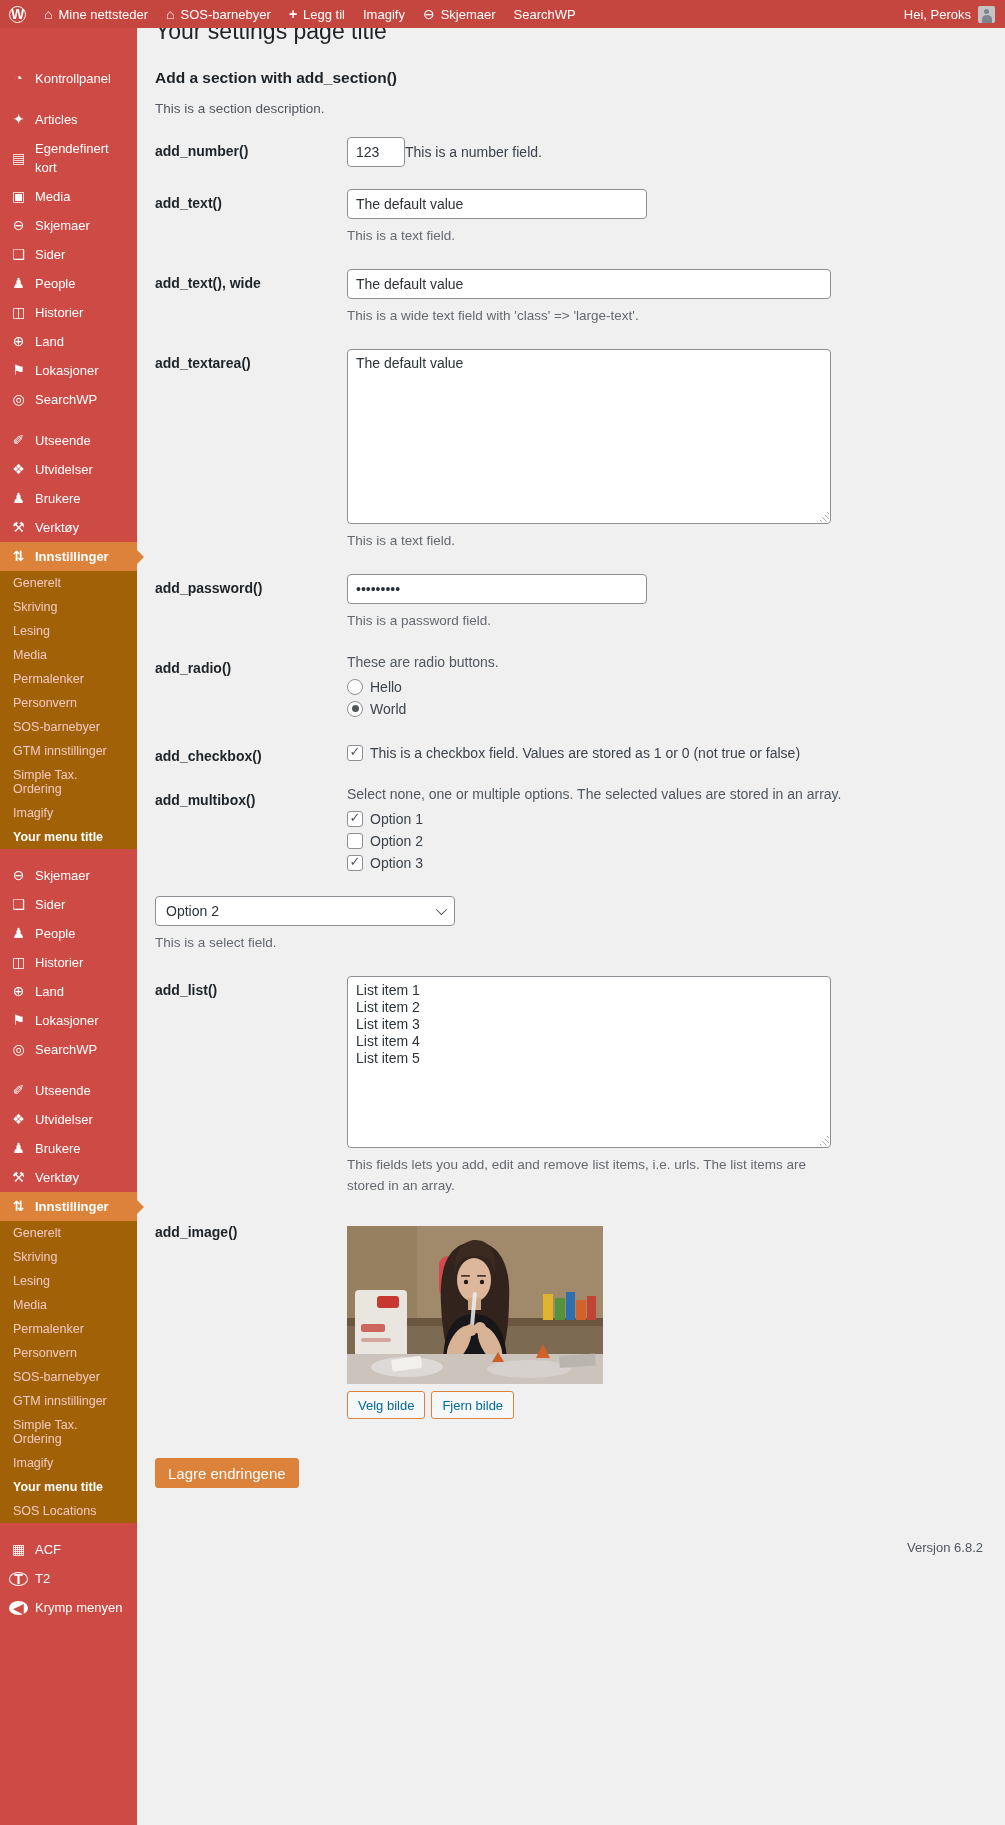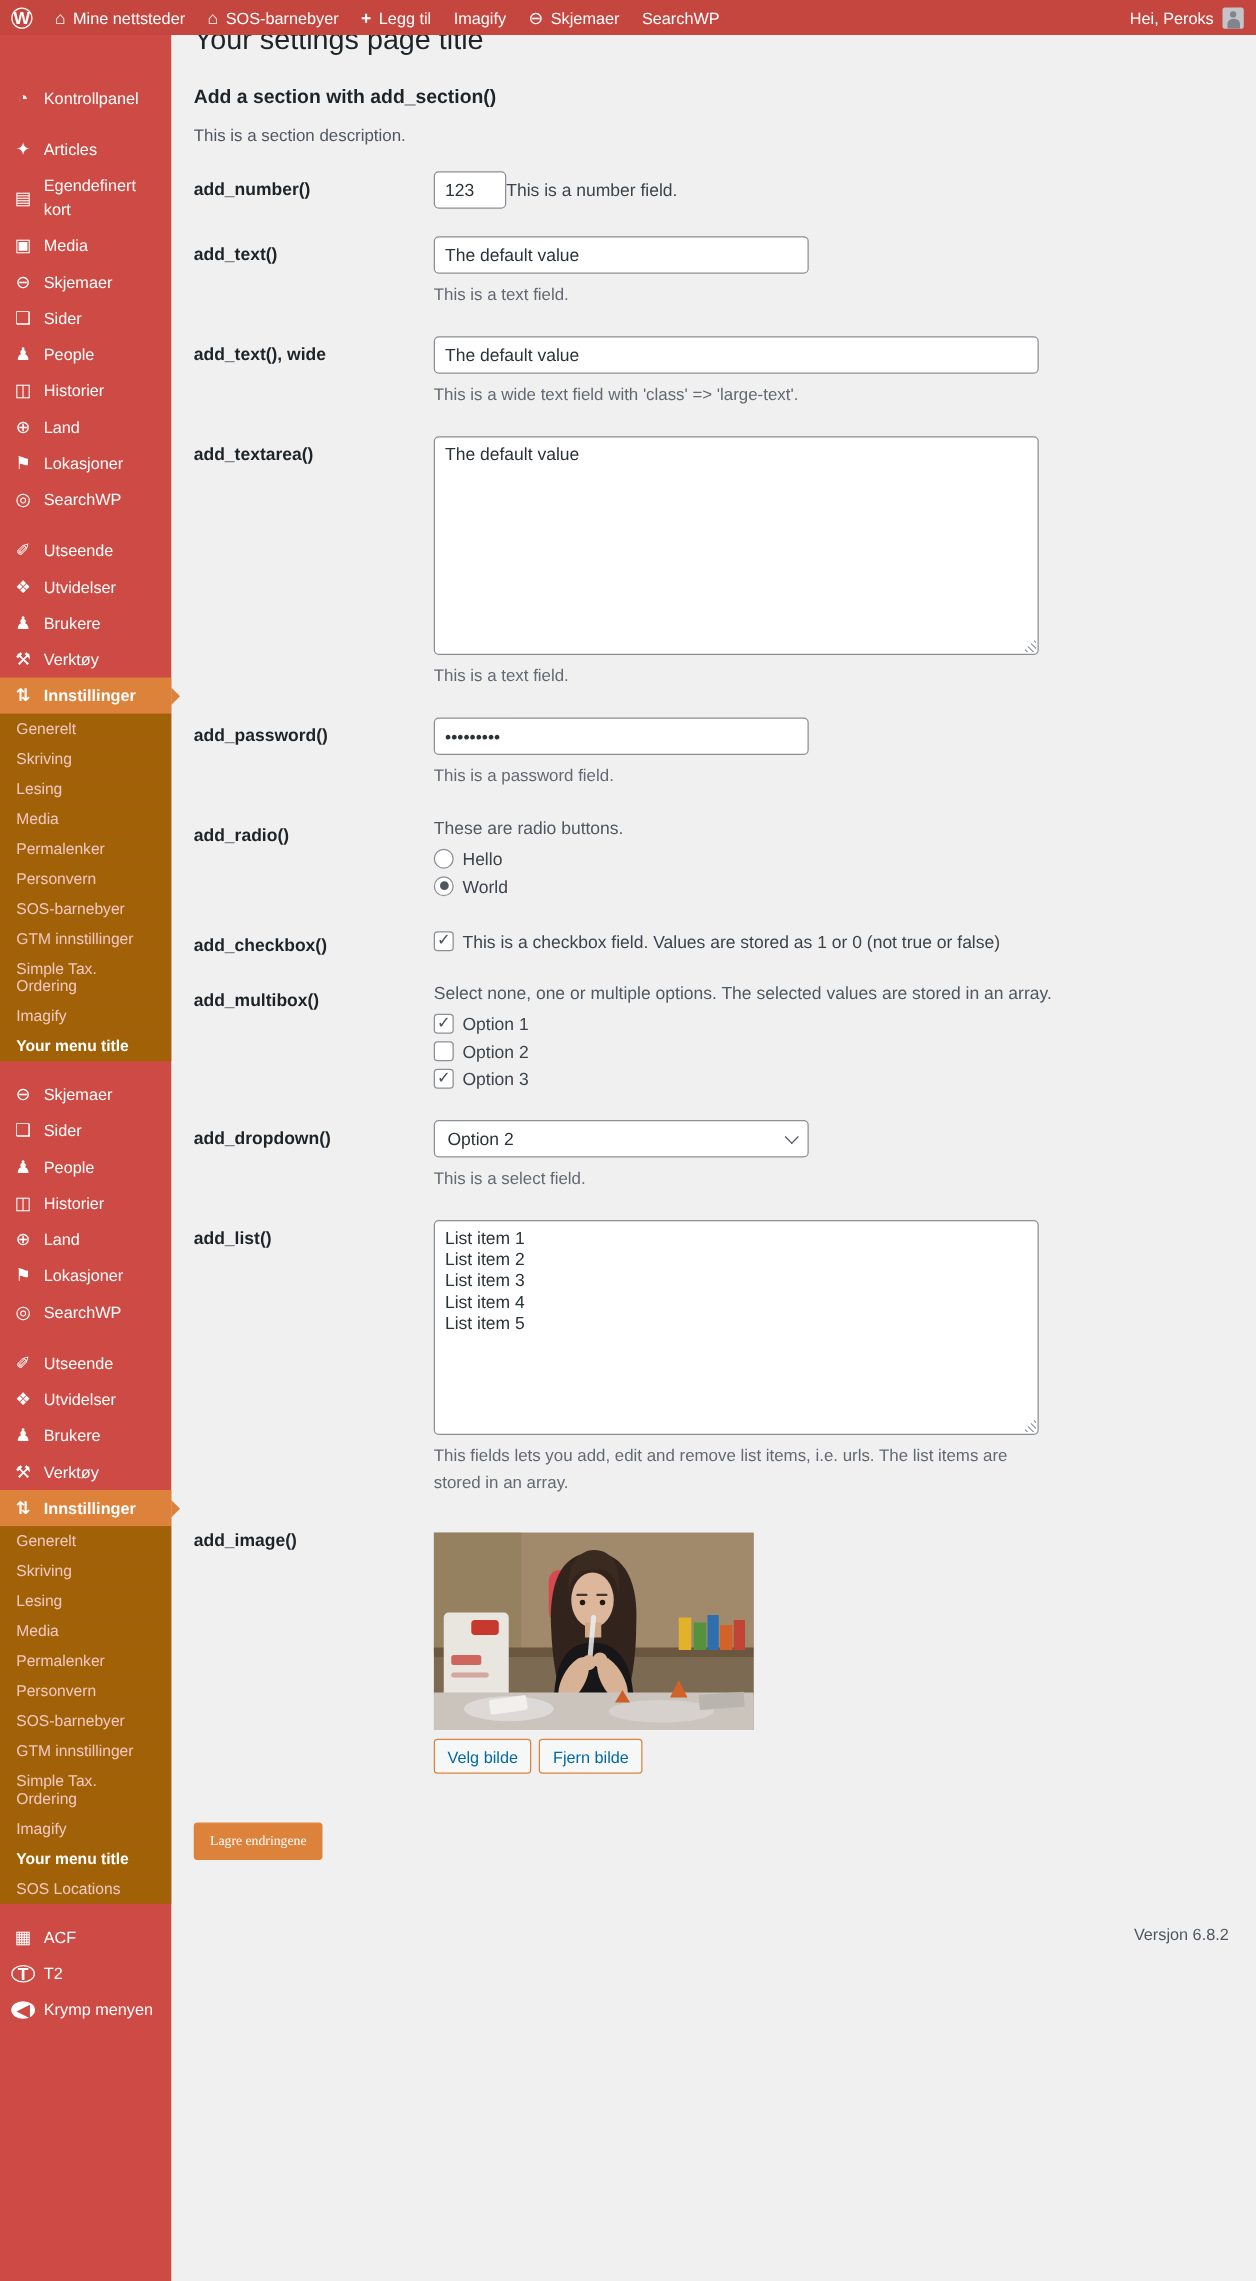--- a/index.html
+++ b/index.html
@@ -66,21 +66,21 @@
   .radio.checked::after { content:''; position:absolute; left:3.5px; top:3.5px; width:7px; height:7px; border-radius:50%; background:#50575e; }
   .cb { width:16px; height:16px; flex:none; border:1px solid #8c8f94; border-radius:3px; background:#fff; position:relative; }
   .cb.checked::after { content:'✓'; position:absolute; left:1.5px; top:-1.5px; font-size:13px; font-weight:700; color:#50575e; }
 
   .select-box { width:300px; height:30px; border:1px solid #8c8f94; border-radius:4px; background:#fff; display:flex; align-items:center; padding:0 10px; cursor:pointer; color:#2c3338; }
   .select-box .chev { margin-left:auto; width:8px; height:8px; border-right:1.8px solid #50575e; border-bottom:1.8px solid #50575e; transform:rotate(45deg) translateY(-2px); }
 
   .photo { display:block; width:256px; height:158px; margin-top:8px; }
   .img-buttons { display:flex; gap:6px; margin-top:7px; }
   .btn-secondary { height:28px; padding:0 10px; background:#f6f7f7; border:1px solid #dd823b; border-radius:3px; color:#0369a1; font-size:13px; font-family:inherit; cursor:pointer; }
-  .btn-primary { margin-top:28px; height:30px; padding:0 12px; background:#dd823b; border:1px solid #dd823b; border-radius:3px; color:#fff; font-size:11px; font-family:Liberation Serif, serif; cursor:pointer; }
+  .btn-primary { margin-top:28px; height:30px; padding:0 12px; background:#dd823b; border:1px solid #dd823b; border-radius:3px; color:#fff; font-size:15px; font-family:Liberation Sans, sans-serif; cursor:pointer; }
 
   .footer-version { text-align:right; font-size:13px; color:#50575e; padding:52px 2px 14px 0; }
 </style>
 </head>
 <body>
 
 <div class="adminbar">
   <ul class="ab-list">
 
       <li class="ab-item">
@@ -514,21 +514,20 @@
           <span>Option 2</span>
         </label>
         <label class="opt">
           <span class="cb checked"></span>
           <span>Option 3</span>
         </label>
       </div>
     </div>
 
     <div class="row">
-      <div class="th">add_dropdown()</div>
       <div class="td">
         <div class="select-box">
           <span>Option 2</span>
           <span class="chev"></span>
         </div>
         <p class="description">This is a select field.</p>
       </div>
     </div>
 
     <div class="row">

